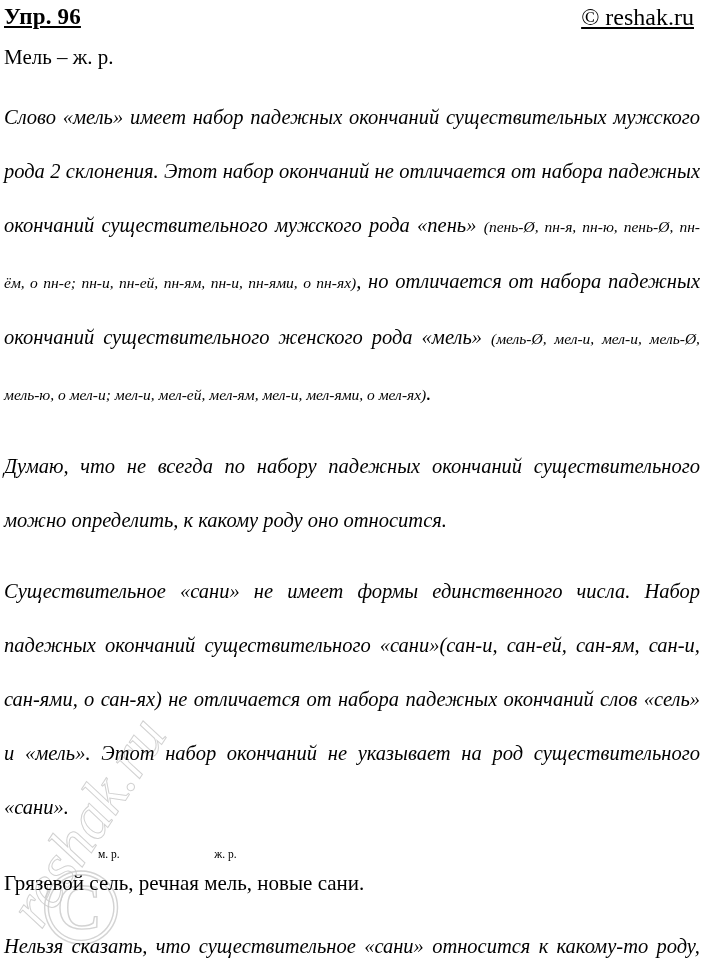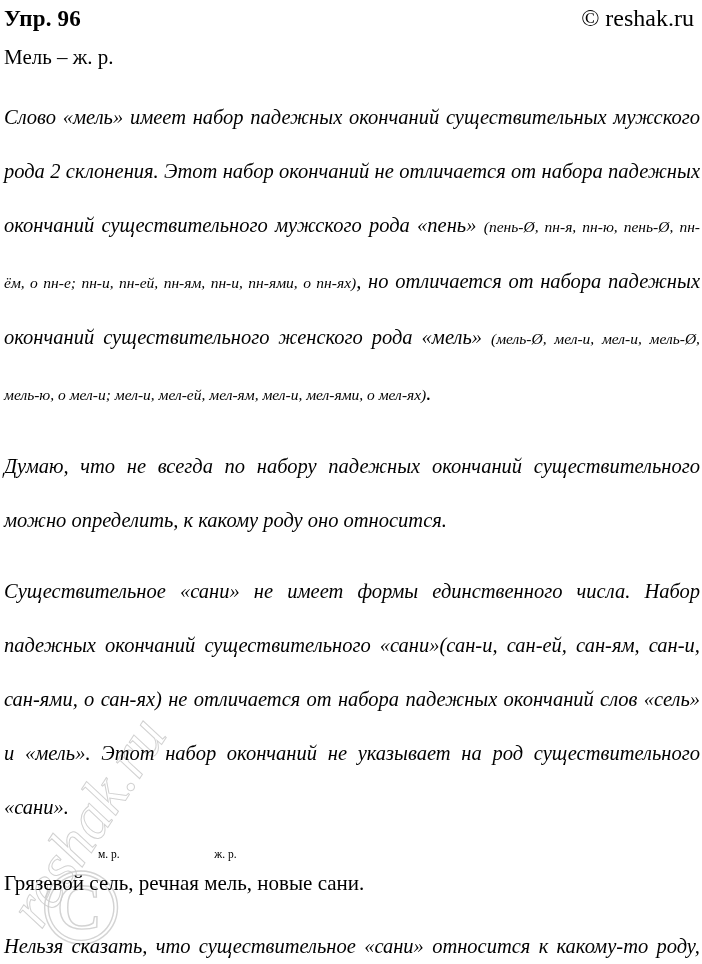--- a/index.html
+++ b/index.html
@@ -53,24 +53,25 @@
   .page {
     position: relative;
     z-index: 2;
     padding: 0 2px 0 4px;
     box-sizing: border-box;
     width: 702px;
   }
 
   .header-row {
     display: flex;
-    align-items: flex-end;
+    align-items: center;
     justify-content: space-between;
     padding-top: 2px;
     height: 30px;
+    text-decoration: underline;
   }
   .ex-title {
     font-size: 23px;
     font-weight: bold;
     letter-spacing: .2px;
   }
   .site-credit {
     font-size: 24px;
     padding-right: 6px;
     white-space: nowrap;

